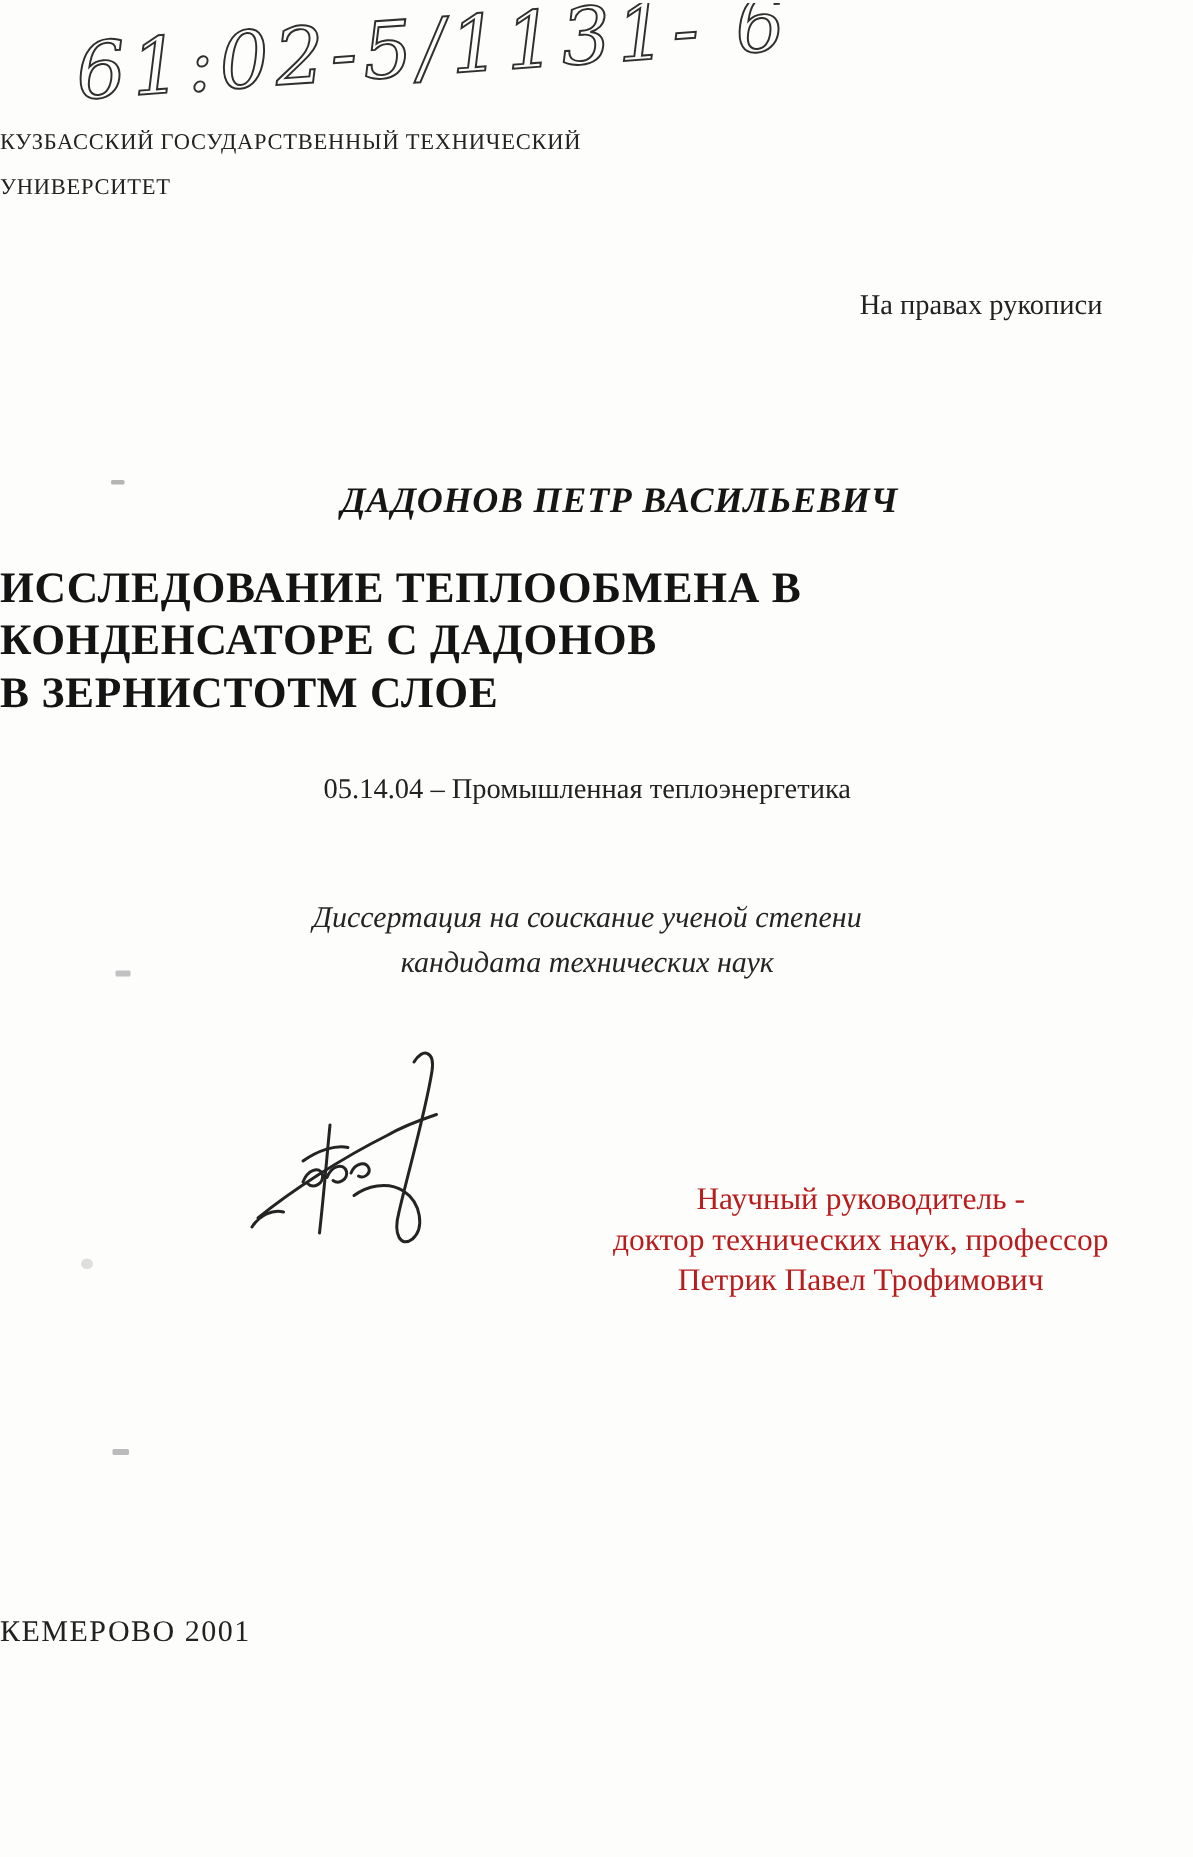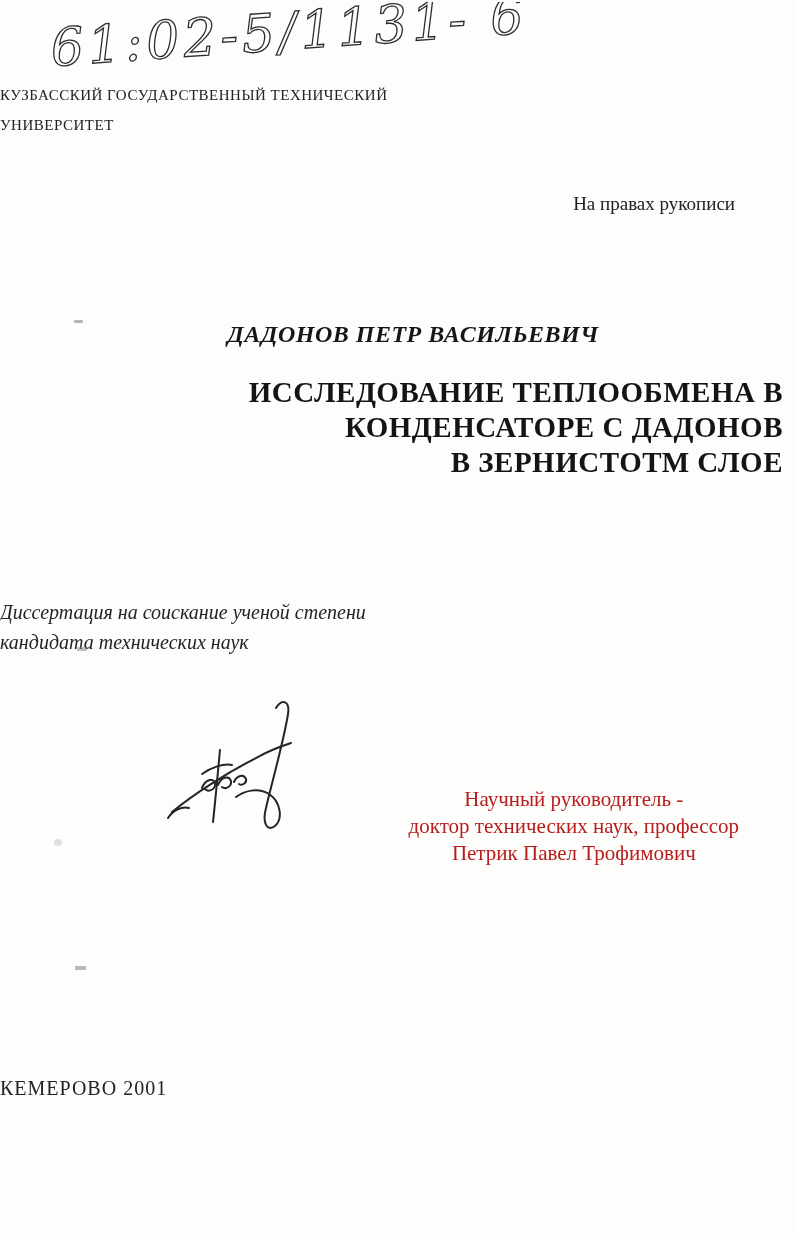--- a/index.html
+++ b/index.html
@@ -56,37 +56,38 @@
     font-size: 24px;
     font-weight: bold;
     font-style: italic;
     letter-spacing: 0.5px;
     color: #161616;
     margin-left: 43px;
   }
   .diss-title {
     position: absolute;
     left: 0; right: 12px; top: 375px;
-    text-align: right;
+    text-align: left;
     font-size: 29px;
     font-weight: bold;
     line-height: 35px;
     letter-spacing: 0.5px;
     color: #141414;
   }
   .specialty {
     position: absolute;
     left: 0; right: 12px; top: 516px;
     text-align: center;
     font-size: 19px;
     color: #222;
   }
   .degree {
     position: absolute;
     left: 0; right: 12px; top: 597px;
+    text-align: center;
     font-style: italic;
     font-size: 20px;
     line-height: 30px;
     color: #242424;
   }
   .signature-svg {
     position: absolute;
     left: 158px; top: 690px;
     width: 150px; height: 155px;
   }
@@ -140,20 +141,21 @@
   <div class="manuscript-note">На правах рукописи</div>
 
   <div class="author">ДАДОНОВ ПЕТР ВАСИЛЬЕВИЧ</div>
 
   <div class="diss-title">
     <div>ИССЛЕДОВАНИЕ ТЕПЛООБМЕНА В</div>
     <div>КОНДЕНСАТОРЕ С ДАДОНОВ</div>
     <div>В ЗЕРНИСТОТМ СЛОЕ</div>
   </div>
 
+  <div class="specialty">05.14.04 – Промышленная теплоэнергетика</div>
 
   <div class="degree">
     <div>Диссертация на соискание ученой степени</div>
     <div>кандидата технических наук</div>
   </div>
 
   <svg class="signature-svg" viewBox="0 0 150 155" aria-hidden="true">
     <path d="M118,18 C124,8 132,11 130,24 C126,50 114,92 108,118 C104,133 109,142 117,136 C125,129 123,112 111,104 C100,97 86,101 78,107"></path>
     <path d="M14,122 C36,104 70,82 100,67 C112,60 124,56 133,53"></path>
     <path d="M10,128 C15,120 24,116 31,118"></path>

